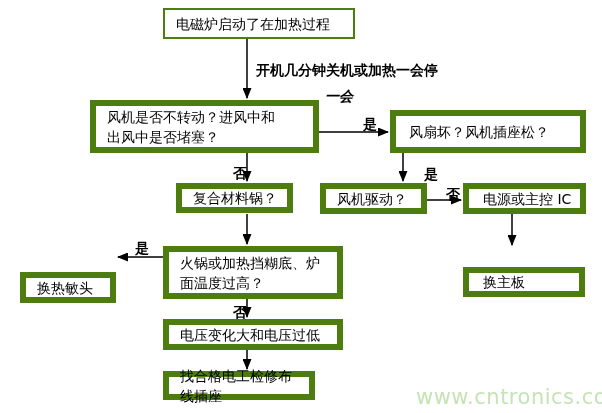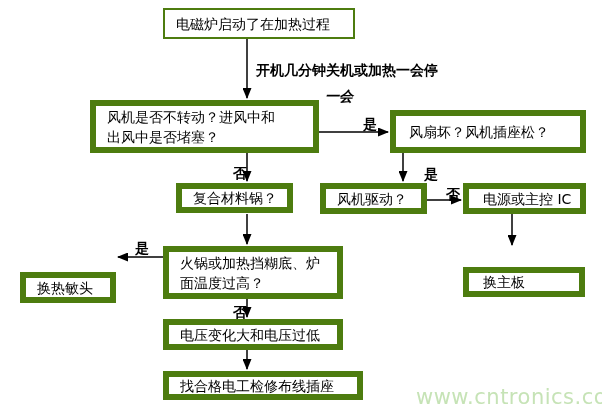--- a/index.html
+++ b/index.html
@@ -95,21 +95,21 @@
 
   <div class="node" style="left:463px; top:247px; width:122px; height:30px; padding-left:14px;margin-top:20px;">换主板</div>
 
   <div class="node" style="left:20px; top:246px; width:96px; height:31px;margin-top:26px;">换热敏头</div>
 
   <div class="node" style="left:163px; top:246px; width:180px; height:53px;">火锅或加热挡糊底、炉
 面温度过高？</div>
 
   <div class="node" style="left:163px; top:319px; width:180px; height:31px;">电压变化大和电压过低</div>
 
-  <div class="node" style="left:163px; top:371px; width:200px; height:29px;">找合格电工检修布线插座</div>
+  <div class="node" style="left:163px; top:371px; width:152px; height:29px;">找合格电工检修布线插座</div>
 
   <div class="annotation" style="left:256px; top:62px;">开机几分钟关机或加热一会停</div>
   <div class="annotation" style="left:325px; top:88px;font-style:italic;">一会</div>
 
   <span class="edge-label" style="left:363px; top:117px;">是</span>
   <span class="edge-label" style="left:424px; top:167px;">是</span>
   <span class="edge-label" style="left:233px; top:166px;">否</span>
   <span class="edge-label" style="left:446px; top:187px;">否</span>
   <span class="edge-label" style="left:135px; top:241px;">是</span>
   <span class="edge-label" style="left:233px; top:305px;">否</span>

